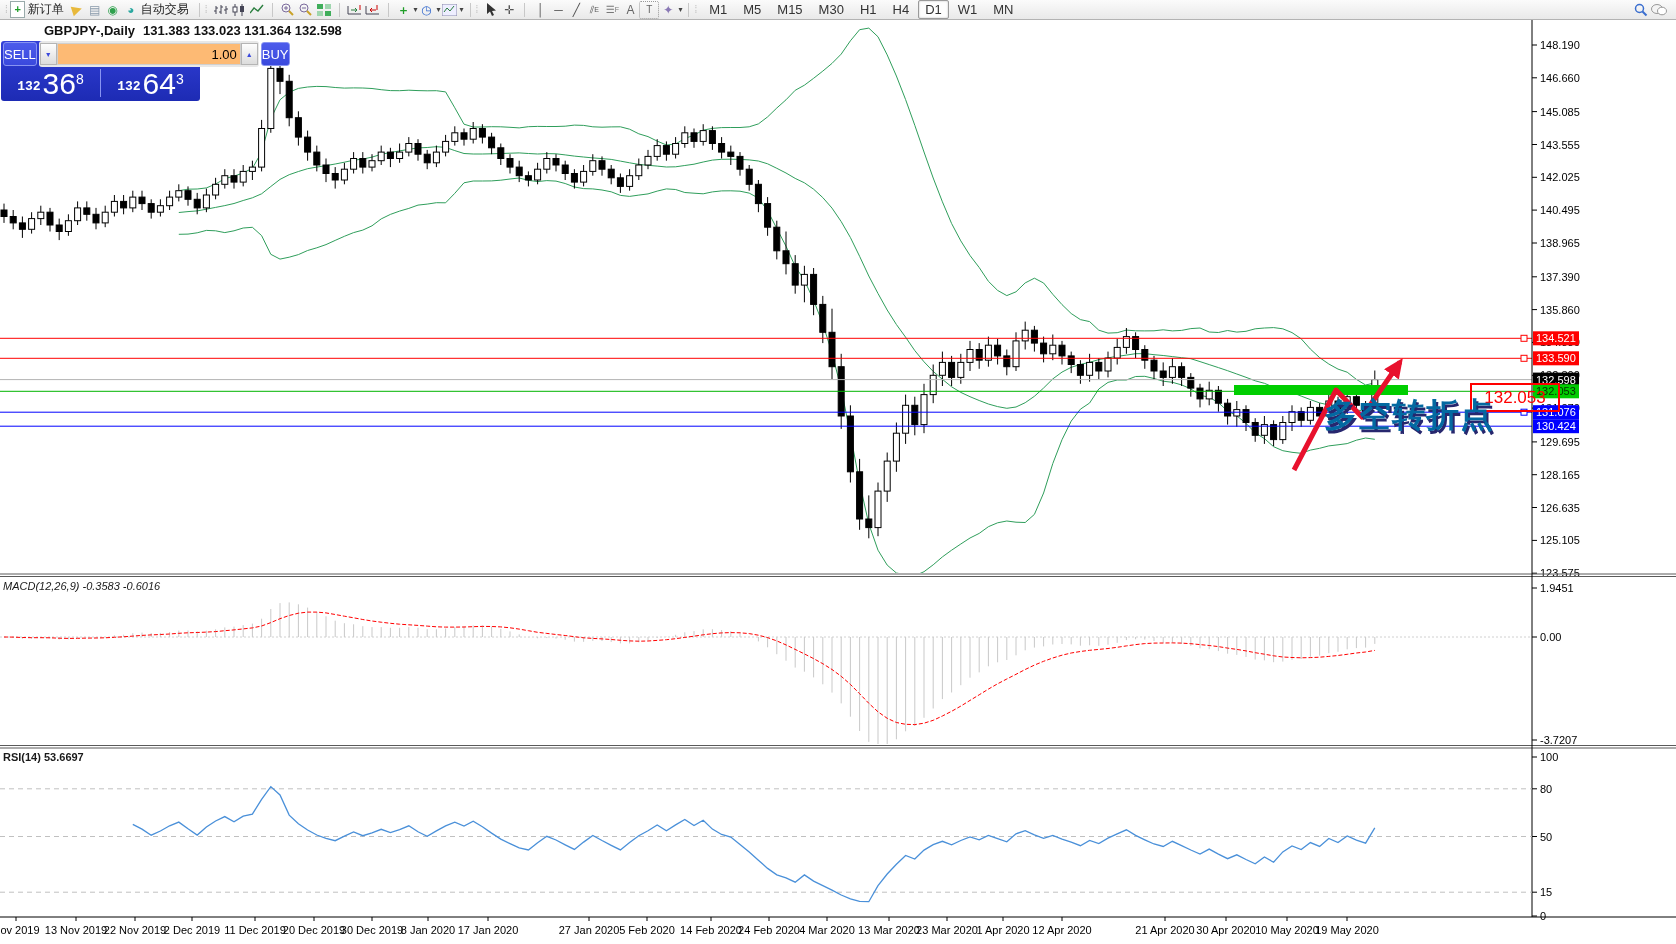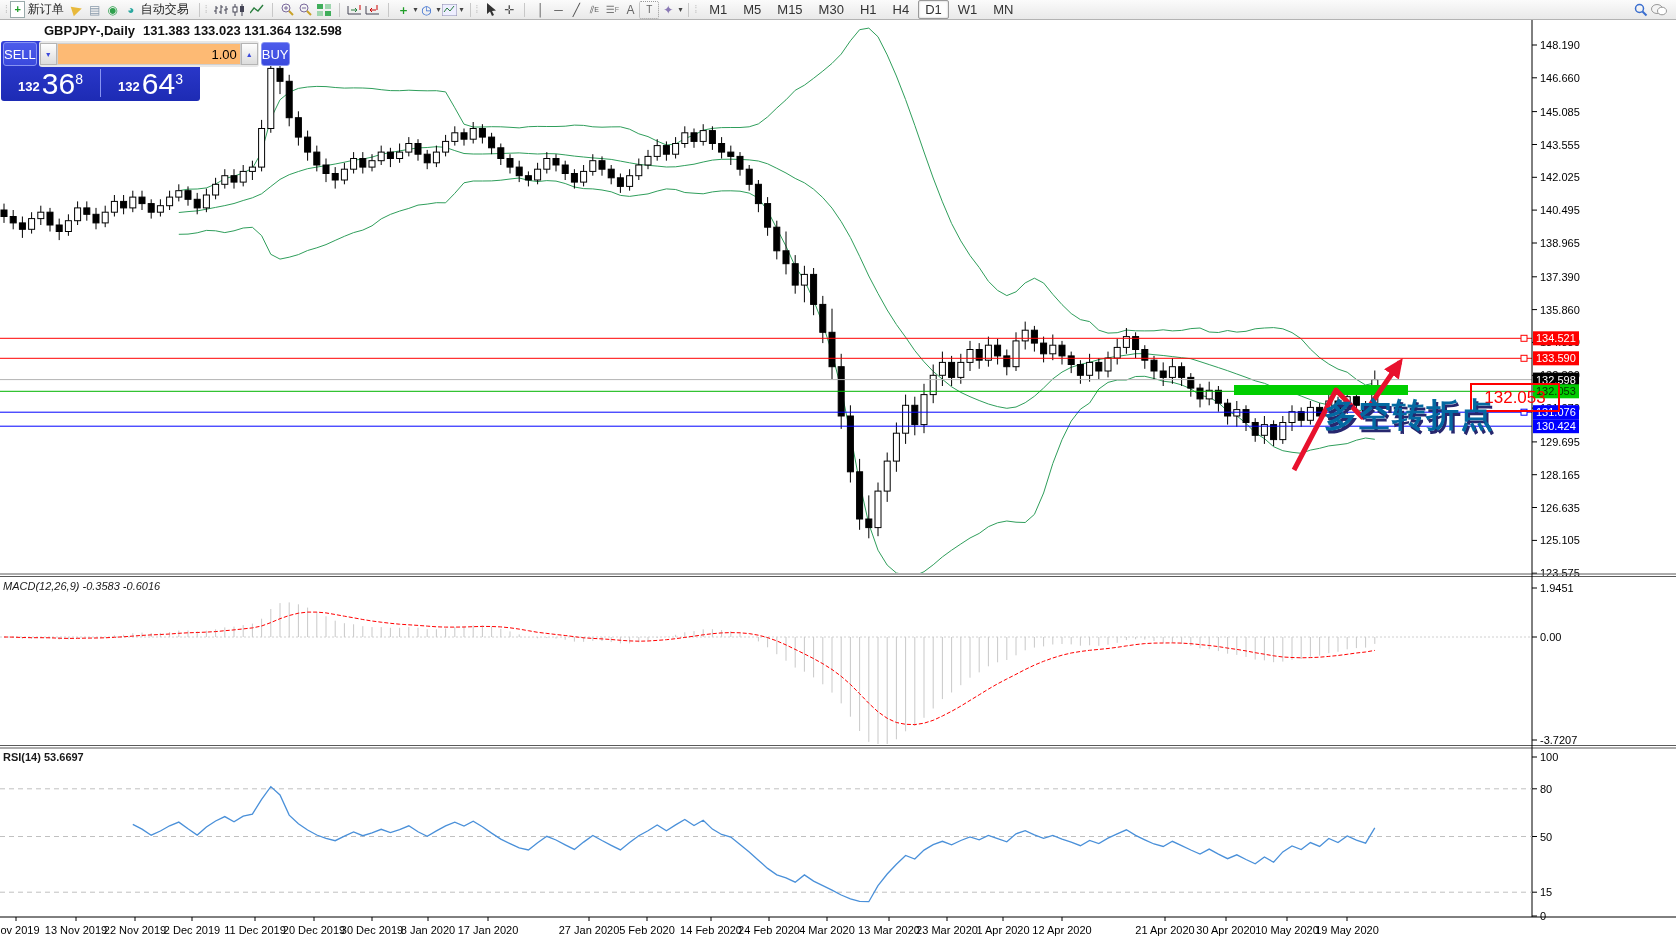--- a/index.html
+++ b/index.html
@@ -34,21 +34,21 @@
   .tp-btn{width:56px;height:22px;margin:2px;display:flex;align-items:center;justify-content:center;
     background:linear-gradient(#4d5ceb,#3a49dd);border:1px solid #8894f2;border-radius:3px;
     font-size:13px;color:#fff;cursor:pointer;text-align:right;}
   .vol-wrap{flex:1;height:24px;background:#e8e8e8;border-radius:3px;display:flex;align-items:center;padding:1px;}
   .spin{width:15px;height:20px;background:linear-gradient(#fefefe,#dcdcdc);border:1px solid #b5b5b5;
     display:flex;align-items:center;justify-content:center;font-size:7px;color:#3a49dd;cursor:pointer;}
   .vol-input{flex:1;height:20px;border:1px solid #cfcfcf;background:#fdba74;color:#000;font-size:13px;
     text-align:right;padding:0 3px;font-family:"Liberation Sans",sans-serif;}
   .tp-row2{display:flex;height:32px;}
   .tp-price{flex:1;display:flex;align-items:flex-end;justify-content:center;padding-bottom:2px;}
-  .tp-price .base{font-size:13px;font-weight:bold;margin-right:2px;margin-bottom:3px;}
+  .tp-price .base{font-size:13px;font-weight:bold;margin-right:2px;margin-bottom:3px;font-family:Liberation Mono, monospace;}
   .tp-price .big{font-size:30px;line-height:26px;}
   .tp-price .sup{font-size:14px;margin-bottom:10px;}
   .tp-div{width:1px;background:#8894f2;margin:2px 0;}
   
   .price-note{position:absolute;left:1470px;top:383px;width:86px;height:25px;z-index:25;
     border:2px solid #ff0000;color:#ff0000;font-size:17px;display:flex;align-items:center;
     justify-content:center;background:transparent;font-weight:400;}
   .turning-note{position:absolute;left:1324px;top:393px;z-index:25;font-size:33px;font-weight:bold;
     color:#0369a1;text-shadow:2px 3px 0 #27276e;letter-spacing:1px;}
   #chart-svg{position:absolute;left:0;top:0;z-index:1;}

